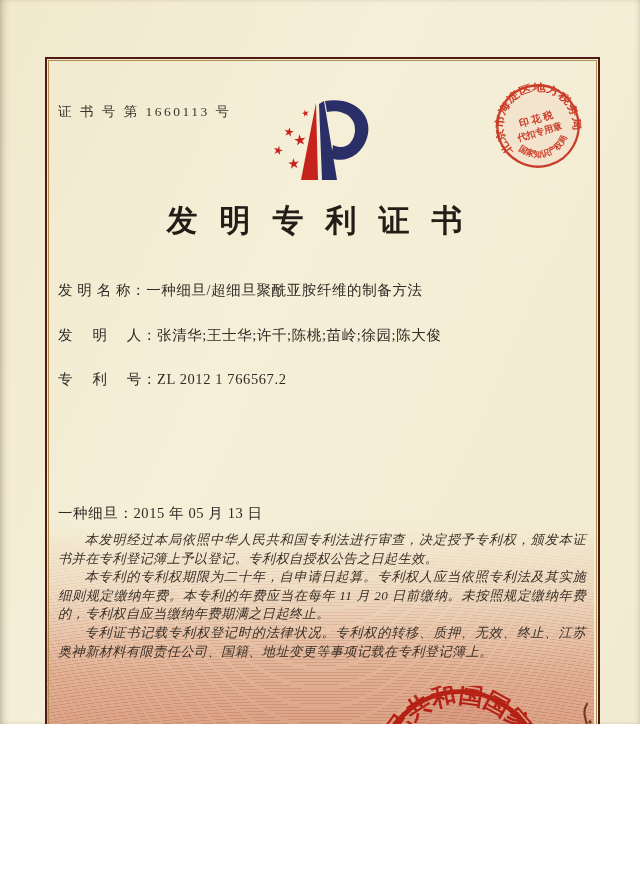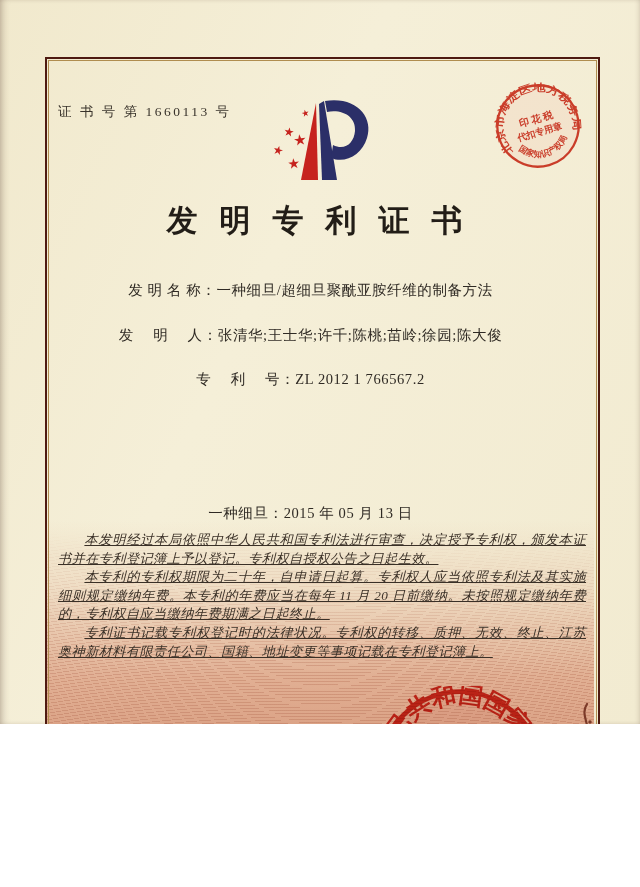--- a/index.html
+++ b/index.html
@@ -28,28 +28,28 @@
   .frame::before{
     content:"";position:absolute;inset:1px;border:1px solid #b08d4f;
   }
   .cert-no{position:absolute;left:58px;top:103px;font-size:13.5px;letter-spacing:2.5px;color:#39332b;z-index:2;}
   .logo{position:absolute;left:250px;top:73px;z-index:2;}
   .tax-stamp{position:absolute;left:492px;top:80px;width:92px;height:92px;z-index:2;transform:rotate(-16deg);opacity:.92;mix-blend-mode:multiply;}
   .title{
     position:absolute;left:0;top:192px;width:640px;text-align:center;z-index:2;
     font-size:31px;font-weight:bold;letter-spacing:22px;padding-left:11px;box-sizing:border-box;color:#221d17;margin-top:8px;
   }
-  .field{position:absolute;left:58px;width:505px;font-size:14.5px;letter-spacing:.6px;z-index:2;white-space:nowrap;text-align:center;}
+  .field{position:absolute;left:58px;width:505px;font-size:14.5px;letter-spacing:.6px;z-index:2;white-space:nowrap;}
   .field .lab{font-weight:500;}
   .f0{top:281px}.f1{top:326px}.f2{top:370px}.f3{top:415px}.f4{top:459px}.f5{top:504px}
   .body-text{
     position:absolute;left:58px;top:531px;width:528px;z-index:2;
     font-size:13.2px;line-height:18.6px;text-align:justify;color:#3a3027;font-style:italic;letter-spacing:.4px;
   }
-  .body-text p{margin:0;text-indent:2em;text-decoration:underline;}
+  .body-text p{margin:0;text-indent:2em;}
   .officer-title{position:absolute;left:74px;top:744px;font-size:10px;letter-spacing:3px;color:#241f1a;z-index:3;}
   .officer-name{position:absolute;left:74px;top:772px;font-size:14px;letter-spacing:2px;color:#241f1a;z-index:3;}
   .signature{position:absolute;left:158px;top:728px;z-index:3;}
   .seal{position:absolute;left:374px;top:686px;width:172px;height:172px;z-index:4;mix-blend-mode:multiply;opacity:.95;}
   .ornament{position:absolute;z-index:1;}
   .orn-left{left:46px;top:740px;}
   .orn-right{left:498px;top:700px;transform:scaleX(-1);}
   .page-info{position:absolute;left:45px;top:820px;width:553px;text-align:center;font-size:12.5px;letter-spacing:1.5px;color:#4b3424;z-index:3;}
 </style>
 </head>

